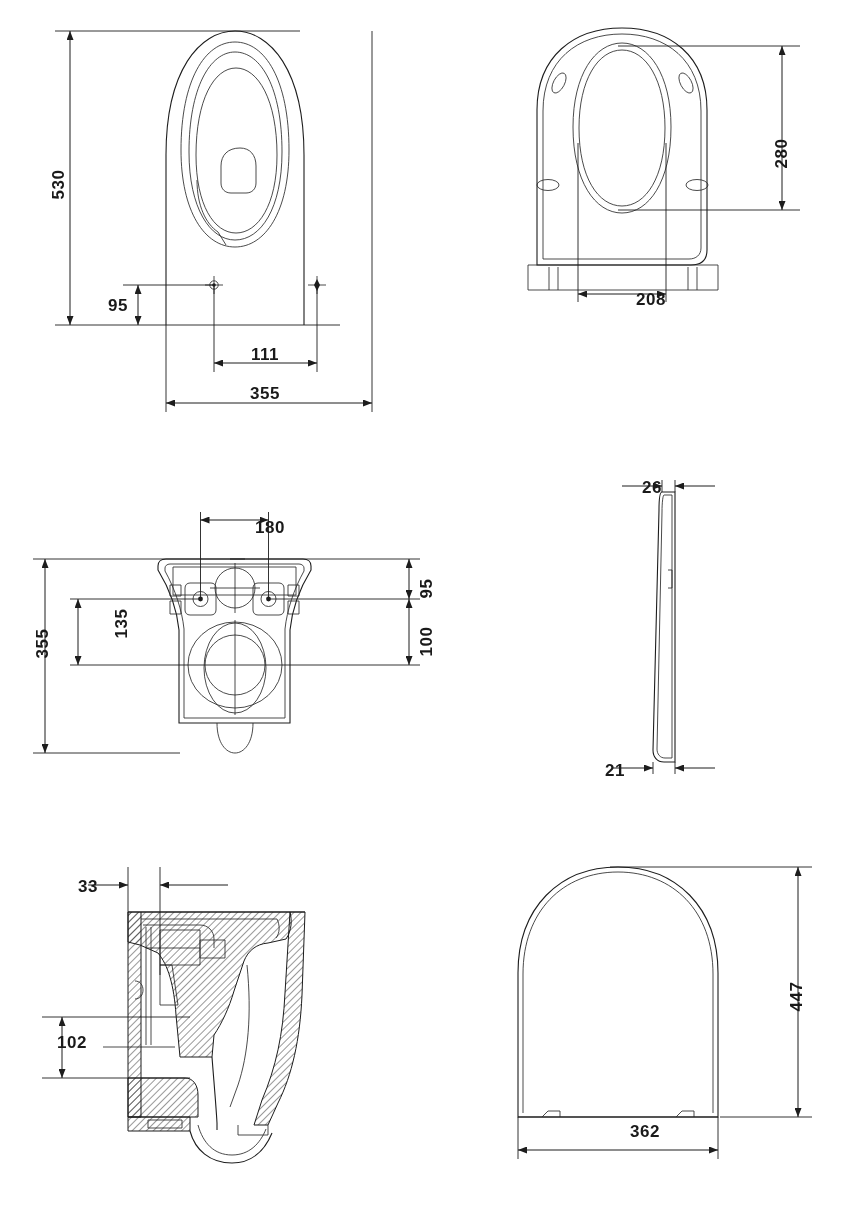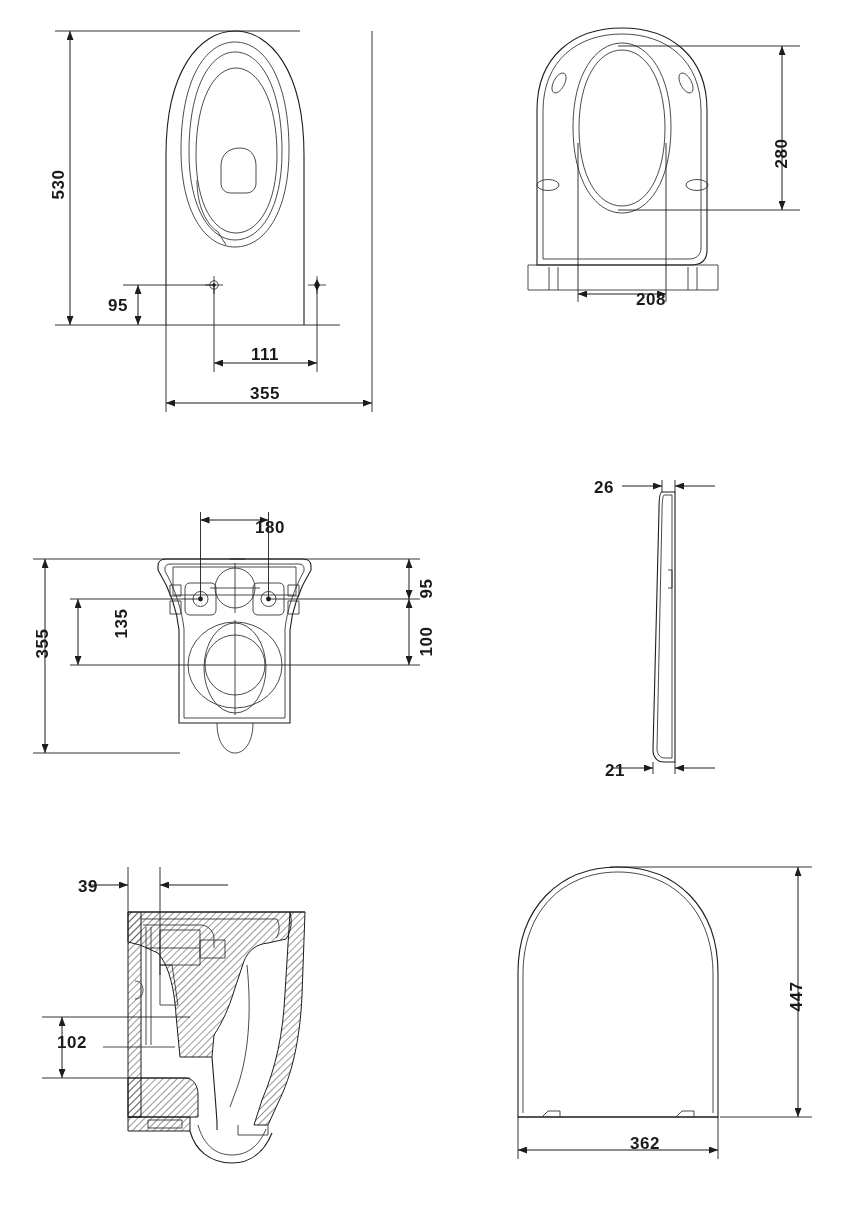--- a/index.html
+++ b/index.html
@@ -291,21 +291,21 @@
     <line class="ext-line" x1="115" y1="22" x2="115" y2="10"></line>
     <line class="dim-line" x1="62" y1="16" x2="102" y2="16" marker-end="url(#arrIn)"></line>
     <line class="dim-line" x1="155" y1="16" x2="115" y2="16" marker-end="url(#arrIn)"></line>
 
     <line class="ext-line" x1="93" y1="292" x2="93" y2="304"></line>
     <line class="ext-line" x1="115" y1="292" x2="115" y2="304"></line>
     <line class="dim-line" x1="53" y1="298" x2="93" y2="298" marker-end="url(#arrIn)"></line>
     <line class="dim-line" x1="155" y1="298" x2="115" y2="298" marker-end="url(#arrIn)"></line>
   </svg>
 
-  <div class="dim-text" style="left:594px; top:479px;">26</div>
+  <div class="dim-text" style="left:642px; top:479px;">26</div>
   <div class="dim-text" style="left:605px; top:762px;">21</div>
 
   <svg class="view-svg" style="left:0px; top:845px; width:480px; height:330px;" viewBox="0 0 480 330">
 
     <path class="hatch-fill" d="M128,67 L290,67
              C292,75 292,85 286,94
              L268,98 C256,99 248,106 244,116
              L234,146 C229,163 222,178 214,190
              L212,212 L180,212 L176,170
              C174,140 168,120 158,108
@@ -357,21 +357,21 @@
     <line class="ext-line" x1="160" y1="22" x2="160" y2="130"></line>
     <line class="dim-line" x1="88" y1="40" x2="128" y2="40" marker-end="url(#arrIn)"></line>
     <line class="dim-line" x1="228" y1="40" x2="160" y2="40" marker-end="url(#arrIn)"></line>
 
     <line class="ext-line" x1="42" y1="172" x2="190" y2="172"></line>
     <line class="ext-line" x1="42" y1="233" x2="190" y2="233"></line>
     <line class="dim-line" x1="62" y1="172" x2="62" y2="233" marker-start="url(#arrOut)" marker-end="url(#arrIn)"></line>
     <line class="ctr-line" x1="103" y1="202" x2="175" y2="202"></line>
   </svg>
 
-  <div class="dim-text" style="left:78px; top:878px;">39</div>
+  <div class="dim-text" style="left:78px; top:878px;">33</div>
   <div class="dim-text" style="left:57px; top:1034px;">102</div>
 
   <svg class="view-svg" style="left:480px; top:845px; width:370px; height:330px;" viewBox="0 0 370 330">
 
     <path class="ln" d="M38,272 L38,128
                         C38,62 80,22 138,22
                         C196,22 238,62 238,128
                         L238,272 Z"></path>
     <path class="ln-thin" d="M43,268 L43,129
                              C43,66 83,27 138,27
@@ -385,15 +385,15 @@
     <line class="ext-line" x1="130" y1="22" x2="332" y2="22"></line>
     <line class="ext-line" x1="240" y1="272" x2="332" y2="272"></line>
     <line class="dim-line" x1="318" y1="22" x2="318" y2="272" marker-start="url(#arrOut)" marker-end="url(#arrIn)"></line>
 
     <line class="ext-line" x1="38" y1="272" x2="38" y2="314"></line>
     <line class="ext-line" x1="238" y1="272" x2="238" y2="314"></line>
     <line class="dim-line" x1="38" y1="305" x2="238" y2="305" marker-start="url(#arrOut)" marker-end="url(#arrIn)"></line>
   </svg>
 
   <div class="dim-text rot" style="left:782px; top:988px;">447</div>
-  <div class="dim-text" style="left:630px; top:1123px;margin-top:12px;">362</div>
+  <div class="dim-text" style="left:630px; top:1123px;">362</div>
 
 </div>
 
 </body></html>

